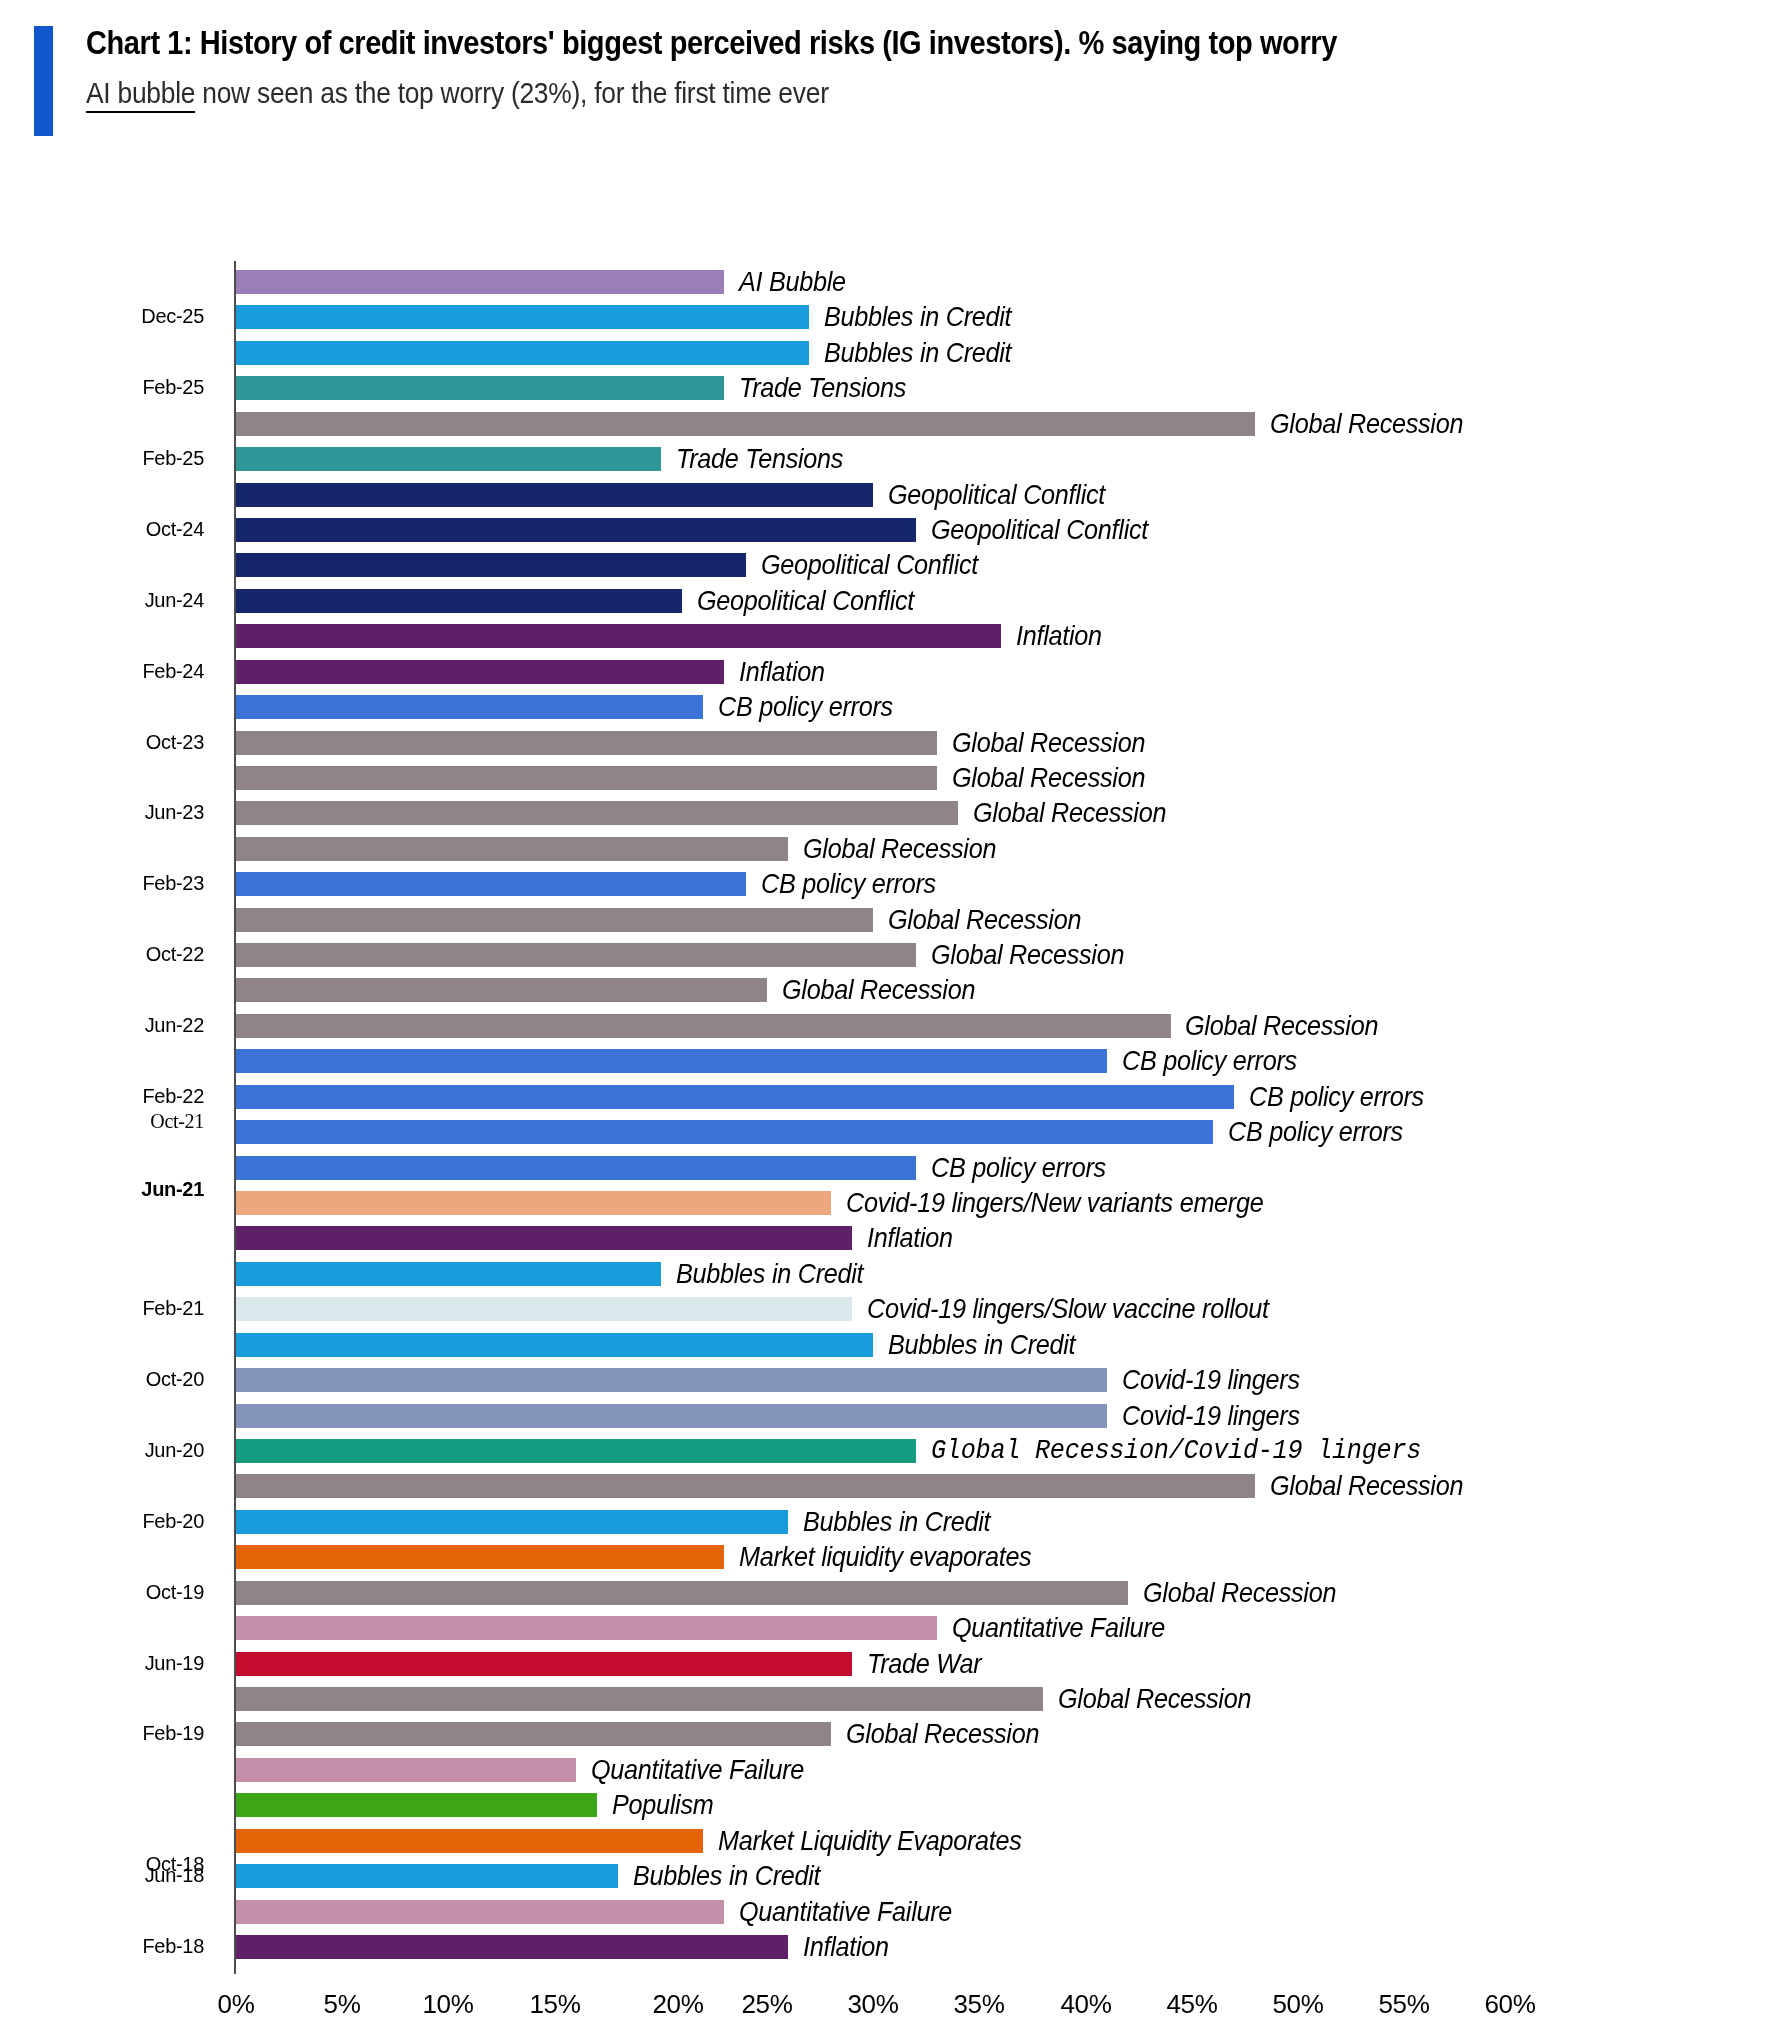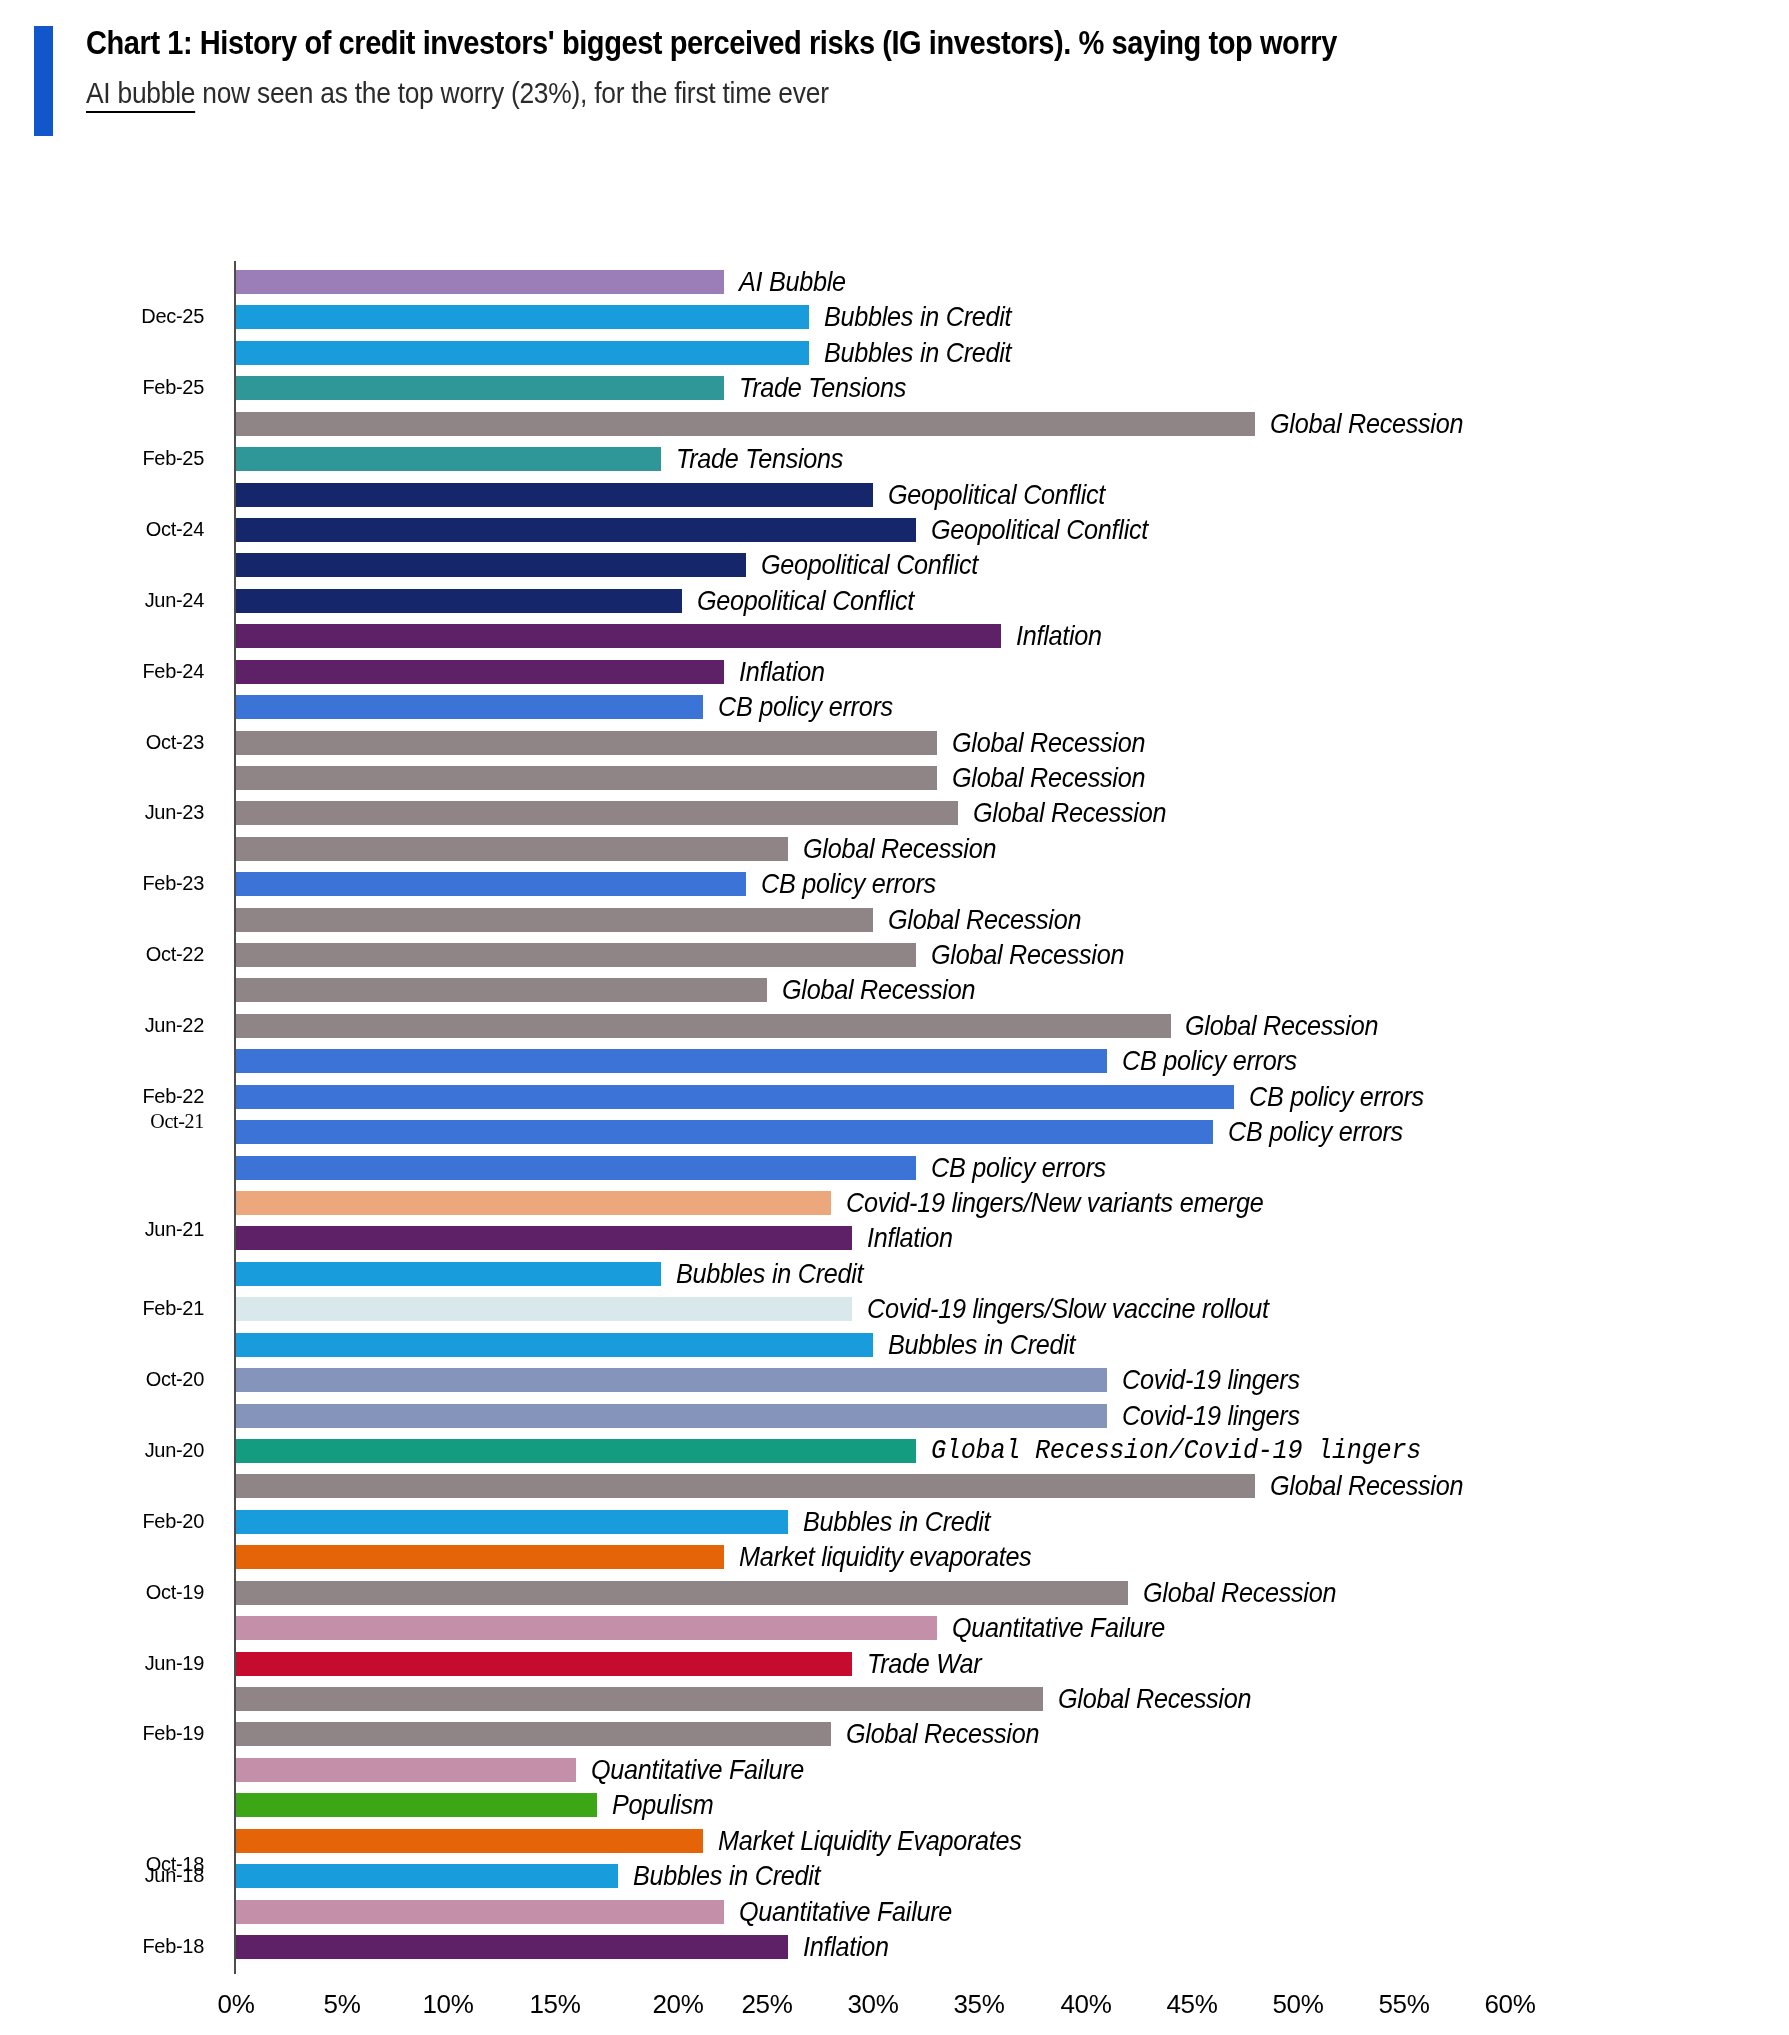--- a/index.html
+++ b/index.html
@@ -59,21 +59,21 @@
     <div class="ylabel" style="top: 248px;">Oct-24</div>
     <div class="ylabel" style="top: 319px;">Jun-24</div>
     <div class="ylabel" style="top: 390px;">Feb-24</div>
     <div class="ylabel" style="top: 461px;">Oct-23</div>
     <div class="ylabel" style="top: 531px;">Jun-23</div>
     <div class="ylabel" style="top: 602px;">Feb-23</div>
     <div class="ylabel" style="top: 673px;">Oct-22</div>
     <div class="ylabel" style="top: 744px;">Jun-22</div>
     <div class="ylabel" style="top: 815px;">Feb-22</div>
     <div class="ylabel" style="top: 840px; font-family: Liberation Serif, serif;">Oct-21</div>
-    <div class="ylabel" style="top: 948px;">Jun-21</div>
+    <div class="ylabel" style="top: 908px; font-weight: bold;">Jun-21</div>
     <div class="ylabel" style="top: 1027px;">Feb-21</div>
     <div class="ylabel" style="top: 1098px;">Oct-20</div>
     <div class="ylabel" style="top: 1169px;">Jun-20</div>
     <div class="ylabel" style="top: 1240px;">Feb-20</div>
     <div class="ylabel" style="top: 1311px;">Oct-19</div>
     <div class="ylabel" style="top: 1382px;">Jun-19</div>
     <div class="ylabel" style="top: 1452px;">Feb-19</div>
     <div class="ylabel" style="top: 1583px;">Oct-18</div>
     <div class="ylabel" style="top: 1594px;">Jun-18</div>
     <div class="ylabel" style="top: 1665px;">Feb-18</div>

